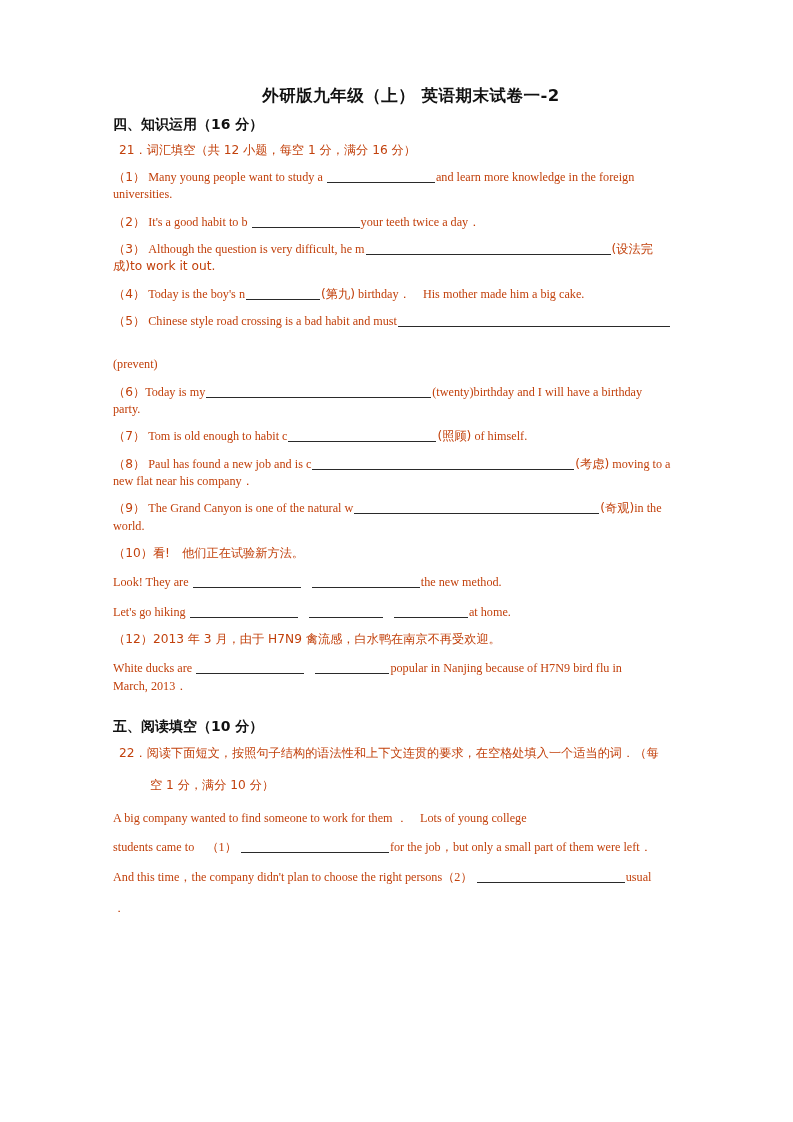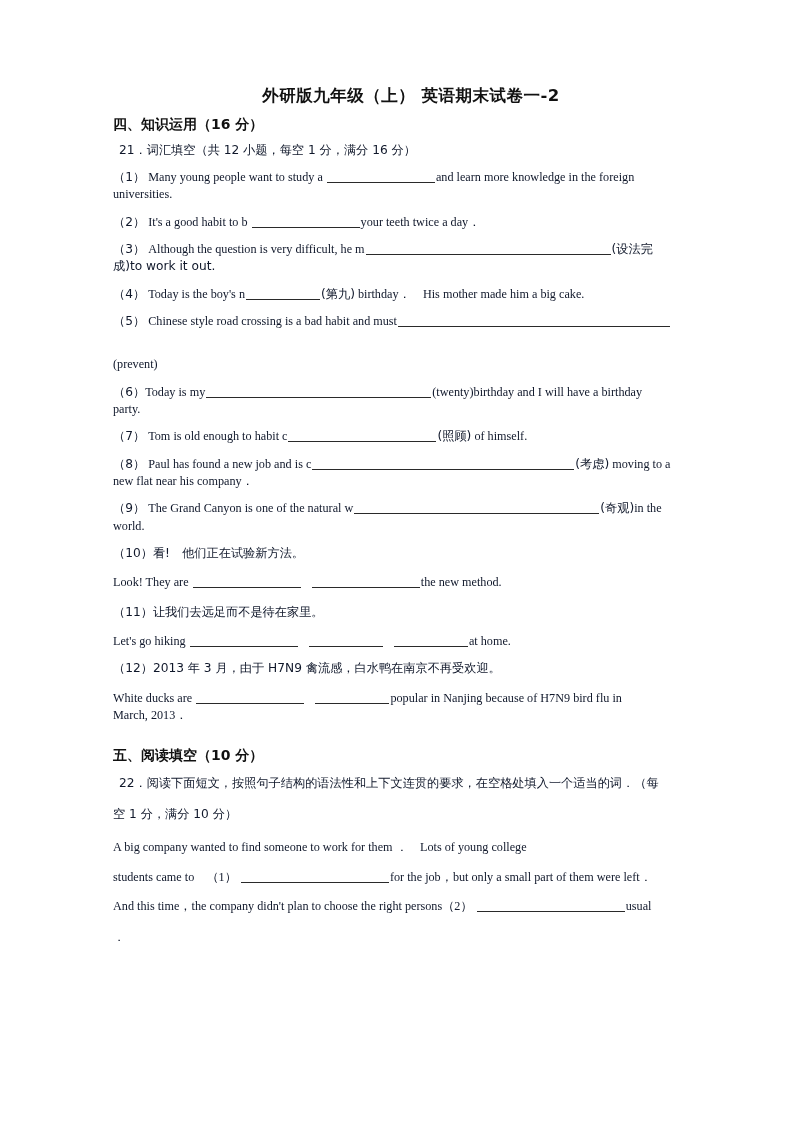--- a/index.html
+++ b/index.html
@@ -49,21 +49,21 @@
     line-height: 1.3;
     color: #111;
   }
 
   
   p.line {
     font-size: 12.2px;
     line-height: 1.42;
     margin: 0 0 10px 0;
     text-align: left;
-    color: #0f172a;
+    color: #c2410c;
   }
   p.tight {
     margin-bottom: 4px;
   }
   p.justify {
     text-align: justify;
     text-justify: inter-word;
   }
   .sp-top {
     margin-top: 14px;
@@ -172,44 +172,41 @@
 
     <p class="line tight sp-top">
       <span class="cjk">（10）</span><span class="cjk">看!　他们正在试验新方法。</span>
     </p>
     <p class="line" style="margin-top:12px;">
       <span>Look! They are</span>
       <span class="blank b-lg"></span>
       &nbsp;&nbsp;<span class="blank b-lg"></span><span>the new method.</span>
     </p>
 
-    <p class="line tight" style="margin-top:12px;">
-      <span class="cjk">（11）</span><span class="cjk">让我们去远足而不是待在家里。</span>
-    </p>
     <p class="line" style="margin-top:12px;">
       <span>Let's go hiking</span>
       <span class="blank b-lg"></span>
       &nbsp;&nbsp;<span class="blank b-md"></span>
       &nbsp;&nbsp;<span class="blank b-md"></span><span>at home.</span>
     </p>
 
     <p class="line tight" style="margin-top:6px;">
       <span class="cjk">（12）</span><span class="cjk">2013 年 3 月，由于 H7N9 禽流感，白水鸭在南京不再受欢迎。</span>
     </p>
     <p class="line" style="margin-top:12px;">
       <span>White  ducks are</span>
       <span class="blank b-lg"></span>
       &nbsp;&nbsp;<span class="blank b-md"></span><span>popular in Nanjing because of H7N9 bird flu in</span>
       <br><span>March, 2013．</span>
     </p>
 
     <div class="section-heading cjk" style="margin-top:22px;">五、阅读填空（10 分）</div>
 
     <p class="line cjk justify" style="padding-left:6px; margin-bottom:2px; line-height:1.5;">22．阅读下面短文，按照句子结构的语法性和上下文连贯的要求，在空格处填入一个适当的词．（每</p>
-    <p class="line cjk" style="margin-top:14px;">空 1 分，满分 10 分）</p>
+    <p class="line cjk" style="margin-top:14px;margin-left:37px;">空 1 分，满分 10 分）</p>
 
     <p class="line justify" style="margin-top:16px; margin-bottom:12px;">A  big  company  wanted  to   find   someone to work for them ．　Lots   of young college</p>
 
     <p class="line" style="margin-bottom:12px;">
       <span>students  came  to　（1）</span>
       <span class="blank b-xl"></span><span>for the job，but only a small part of them were left．</span>
     </p>
 
     <p class="line" style="margin-bottom:10px;">
       <span>And this time，the company didn't plan to choose the right persons（2）</span>

